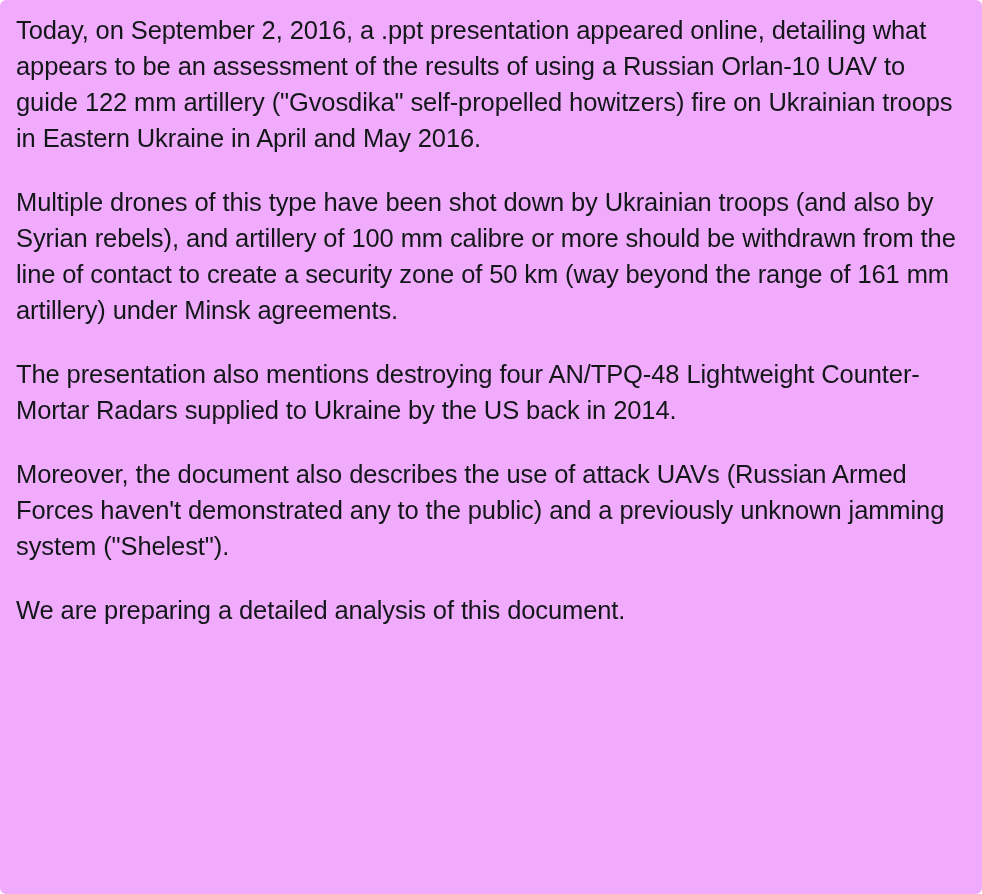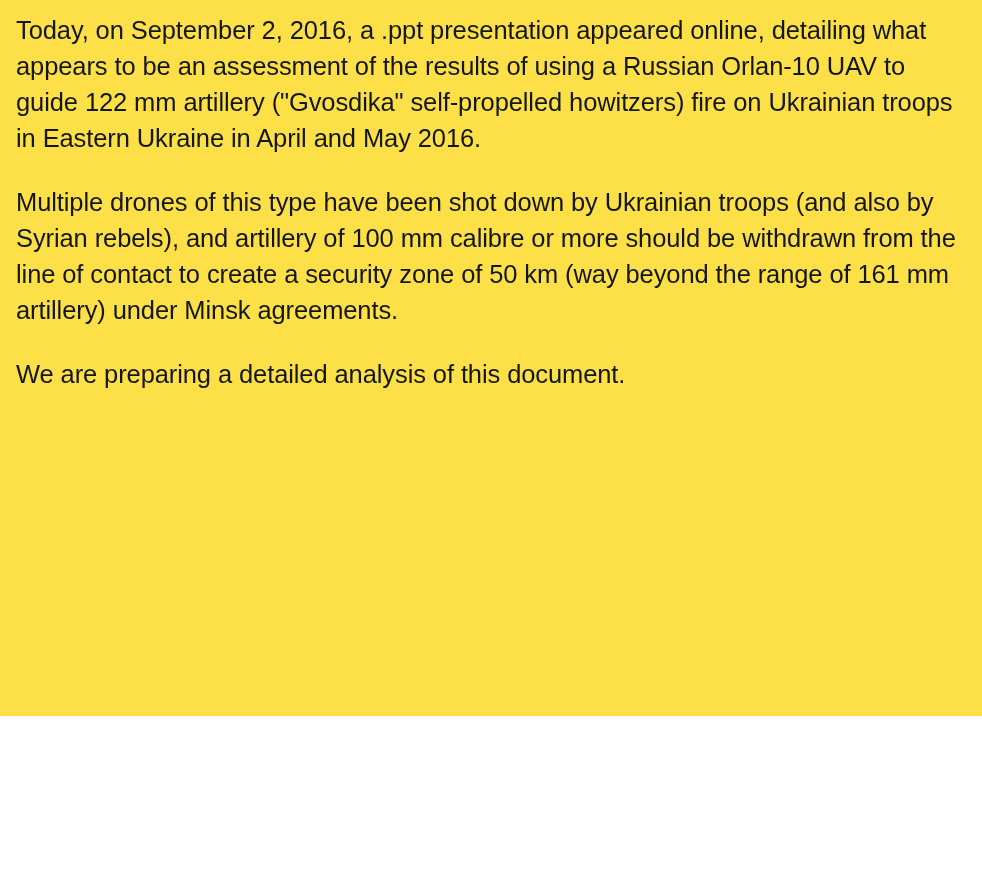--- a/index.html
+++ b/index.html
@@ -9,37 +9,40 @@
   }
   body {
     width: 982px;
     height: 894px;
     overflow: hidden;
     font-family: "Liberation Sans", sans-serif;
   }
   .page {
     box-sizing: border-box;
     width: 982px;
-    height: 716px;
+    height: 894px;
     padding: 12px 16px 0 16px;
-    background: #fde047;
+    background: #f0abfc;
+    border-radius: 6px;
   }
   .paragraph {
     color: #14171a;
     font-size: 25.5px;
     line-height: 36px;
     letter-spacing: -0.1px;
     margin: 0 0 28px 0;
     white-space: pre-wrap;
     word-wrap: break-word;
   }
   .paragraph:last-child {
     margin-bottom: 12px;
   }
 </style>
 </head>
 <body>
 
 <div class="page">
   <p class="paragraph">Today, on September 2, 2016, a .ppt presentation appeared online, detailing what appears to be an assessment of the results of using a Russian Orlan-10 UAV to guide 122 mm artillery ("Gvosdika" self-propelled howitzers) fire on Ukrainian troops in Eastern Ukraine in April and May 2016.</p>
   <p class="paragraph">Multiple drones of this type have been shot down by Ukrainian troops (and also by Syrian rebels), and artillery of 100 mm calibre or more should be withdrawn from the line of contact to create a security zone of 50 km (way beyond the range of 161 mm artillery) under Minsk agreements.</p>
+  <p class="paragraph">The presentation also mentions destroying four AN/TPQ-48 Lightweight Counter-Mortar Radars supplied to Ukraine by the US back in 2014.</p>
+  <p class="paragraph">Moreover, the document also describes the use of attack UAVs (Russian Armed Forces haven't demonstrated any to the public) and a previously unknown jamming system ("Shelest").</p>
   <p class="paragraph">We are preparing a detailed analysis of this document.</p>
 </div>
 
 </body></html>

